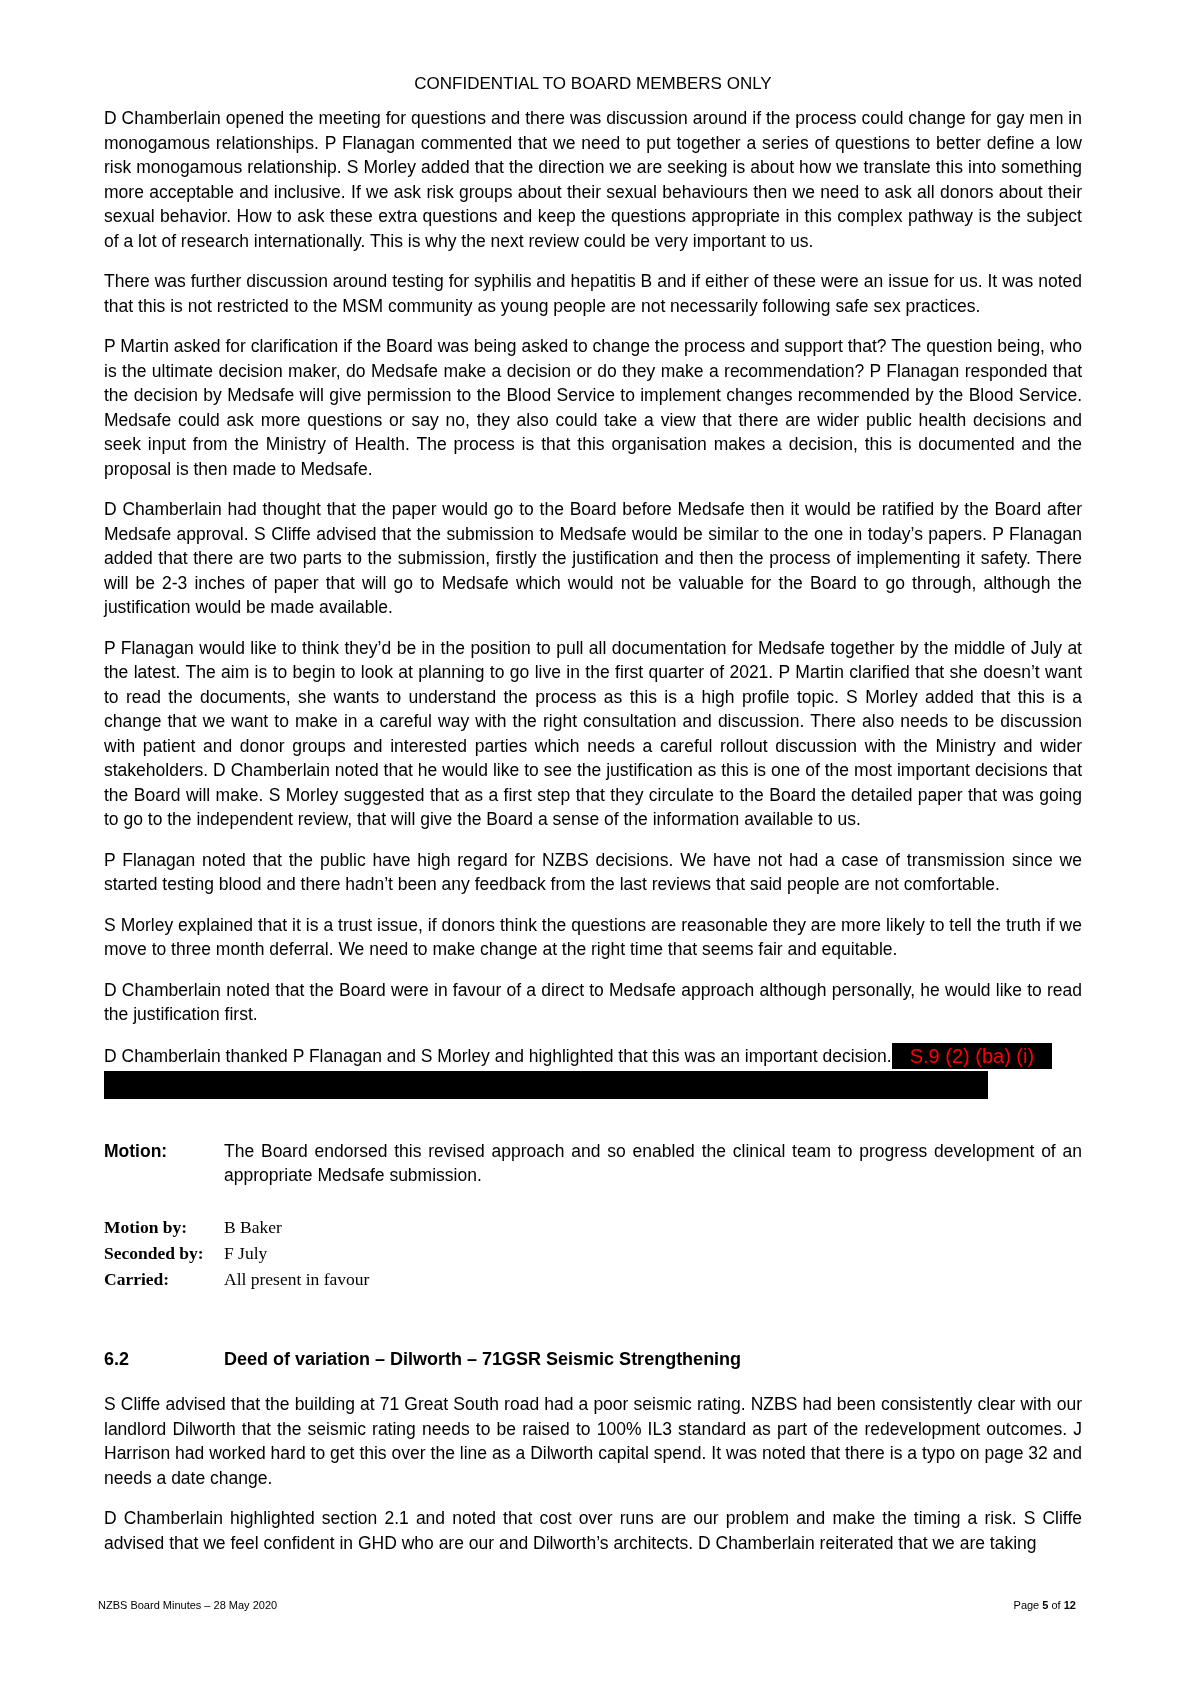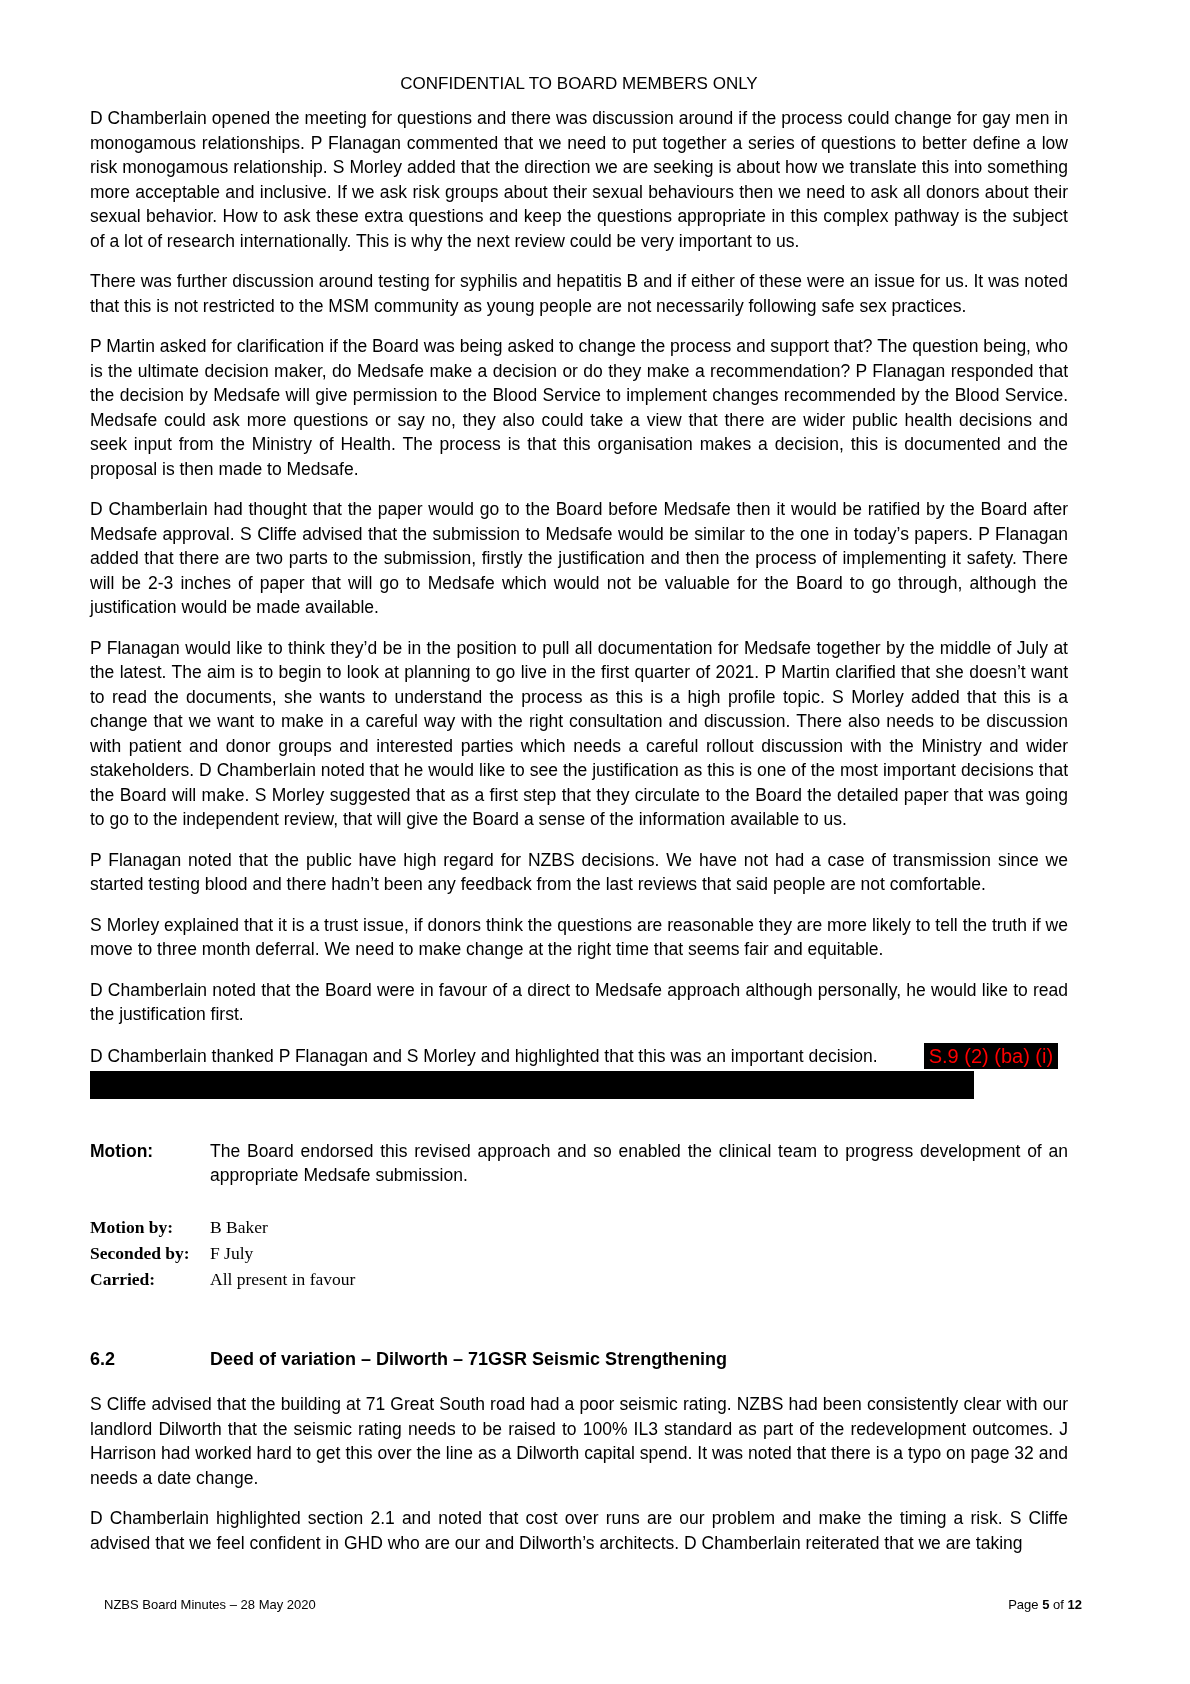--- a/index.html
+++ b/index.html
@@ -11,21 +11,21 @@
     position: relative;
     width: 1190px;
     height: 1684px;
     background: #ffffff;
     font-family: "Liberation Sans", sans-serif;
     color: #000000;
     overflow: hidden;
   }
   .content {
     position: absolute;
-    left: 90px;
+    left: 104px;
     top: 72px;
     width: 978px;
   }
   .confidential {
     font-size: 17px;
     line-height: 24px;
     text-align: center;
     margin: 0 0 10px 0;
   }
   p.body {
@@ -34,30 +34,28 @@
     text-align: justify;
     margin: 0 0 16px 0;
   }
   .redacted-line {
     display: flex;
     align-items: flex-start;
     white-space: nowrap;
     font-size: 17.5px;
     line-height: 26px;
     margin: 0 0 2px 0;
-    gap: 40px;
   }
   .redaction-label {
     display: inline-block;
     background: var(--redaction-bg, #000000);
     color: var(--redaction-text, #ff0000);
     font-size: 20px;
     line-height: 26px;
-    padding: 0 5px;
-    margin-left: 6px;
+    padding: 0 18px;
   }
   .redaction-bar {
     width: 884px;
     height: 28px;
     background: var(--redaction-bg, #000000);
     margin: 0 0 30px 0;
   }
   .motion-row {
     display: grid;
     grid-template-columns: 120px 858px;
@@ -83,26 +81,26 @@
     grid-template-columns: 120px 858px;
     font-size: 18px;
     line-height: 24.5px;
     font-weight: bold;
     margin: 55px 0 21px 0;
   }
   .sec-p1 { margin-bottom: 30px; }
   .sec-p2 { margin-bottom: 0; }
   .footer {
     position: absolute;
-    left: 104px;
+    left: 98px;
     width: 978px;
     top: 1593px;
     display: flex;
     justify-content: space-between;
-    font-size: 13px;
+    font-size: 11px;
     line-height: 24px;
   }
   .footer .b { font-weight: bold; }
 </style>
 </head>
 <body>
 
 <div class="page">
   <div class="content">
 

